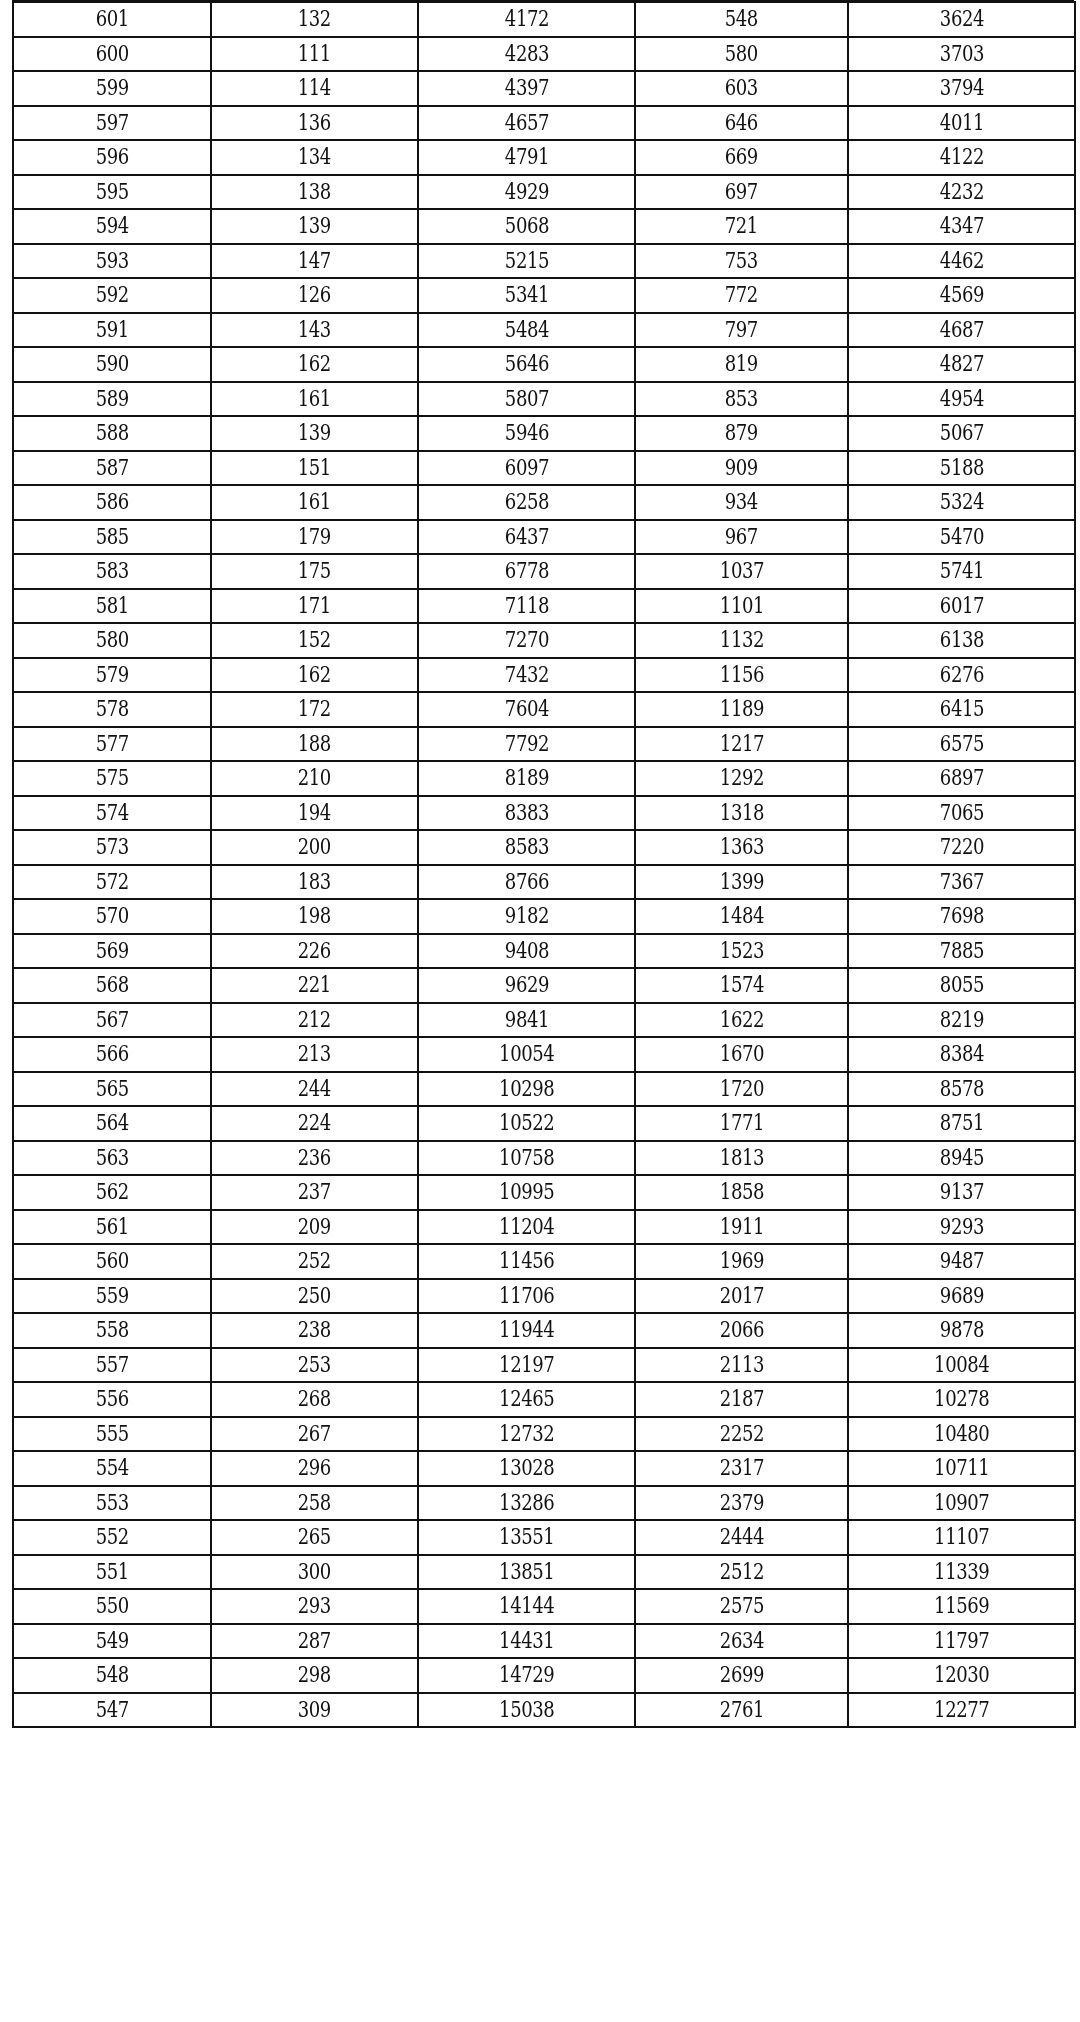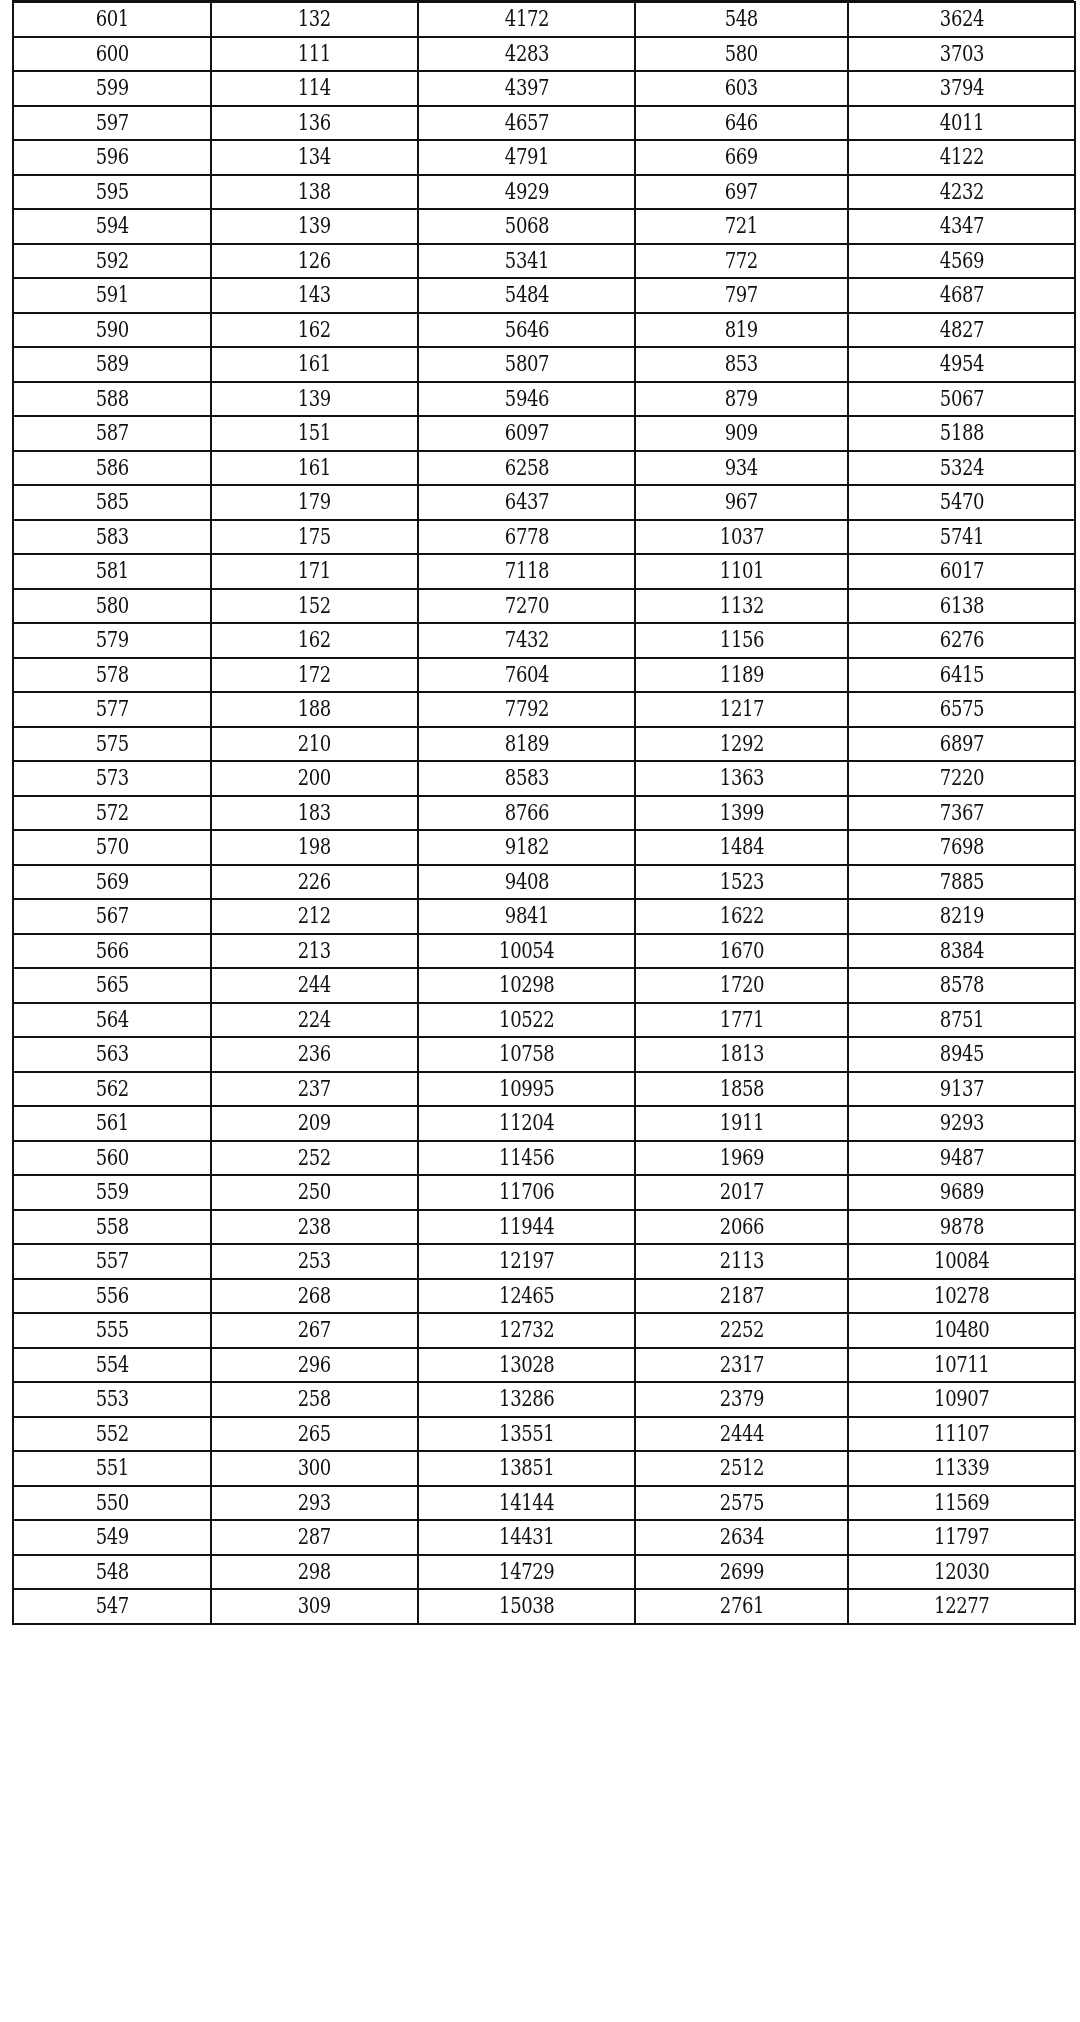--- a/index.html
+++ b/index.html
@@ -112,20 +112,27 @@
           <td><span>4232</span></td>
         </tr>
         <tr>
           <td><span>594</span></td>
           <td><span>139</span></td>
           <td><span>5068</span></td>
           <td><span>721</span></td>
           <td><span>4347</span></td>
         </tr>
         <tr>
+          <td><span>593</span></td>
+          <td><span>147</span></td>
+          <td><span>5215</span></td>
+          <td><span>753</span></td>
+          <td><span>4462</span></td>
+        </tr>
+        <tr>
           <td><span>592</span></td>
           <td><span>126</span></td>
           <td><span>5341</span></td>
           <td><span>772</span></td>
           <td><span>4569</span></td>
         </tr>
         <tr>
           <td><span>591</span></td>
           <td><span>143</span></td>
           <td><span>5484</span></td>
@@ -217,20 +224,27 @@
           <td><span>6575</span></td>
         </tr>
         <tr>
           <td><span>575</span></td>
           <td><span>210</span></td>
           <td><span>8189</span></td>
           <td><span>1292</span></td>
           <td><span>6897</span></td>
         </tr>
         <tr>
+          <td><span>574</span></td>
+          <td><span>194</span></td>
+          <td><span>8383</span></td>
+          <td><span>1318</span></td>
+          <td><span>7065</span></td>
+        </tr>
+        <tr>
           <td><span>573</span></td>
           <td><span>200</span></td>
           <td><span>8583</span></td>
           <td><span>1363</span></td>
           <td><span>7220</span></td>
         </tr>
         <tr>
           <td><span>572</span></td>
           <td><span>183</span></td>
           <td><span>8766</span></td>
@@ -245,20 +259,27 @@
           <td><span>7698</span></td>
         </tr>
         <tr>
           <td><span>569</span></td>
           <td><span>226</span></td>
           <td><span>9408</span></td>
           <td><span>1523</span></td>
           <td><span>7885</span></td>
         </tr>
         <tr>
+          <td><span>568</span></td>
+          <td><span>221</span></td>
+          <td><span>9629</span></td>
+          <td><span>1574</span></td>
+          <td><span>8055</span></td>
+        </tr>
+        <tr>
           <td><span>567</span></td>
           <td><span>212</span></td>
           <td><span>9841</span></td>
           <td><span>1622</span></td>
           <td><span>8219</span></td>
         </tr>
         <tr>
           <td><span>566</span></td>
           <td><span>213</span></td>
           <td><span>10054</span></td>

